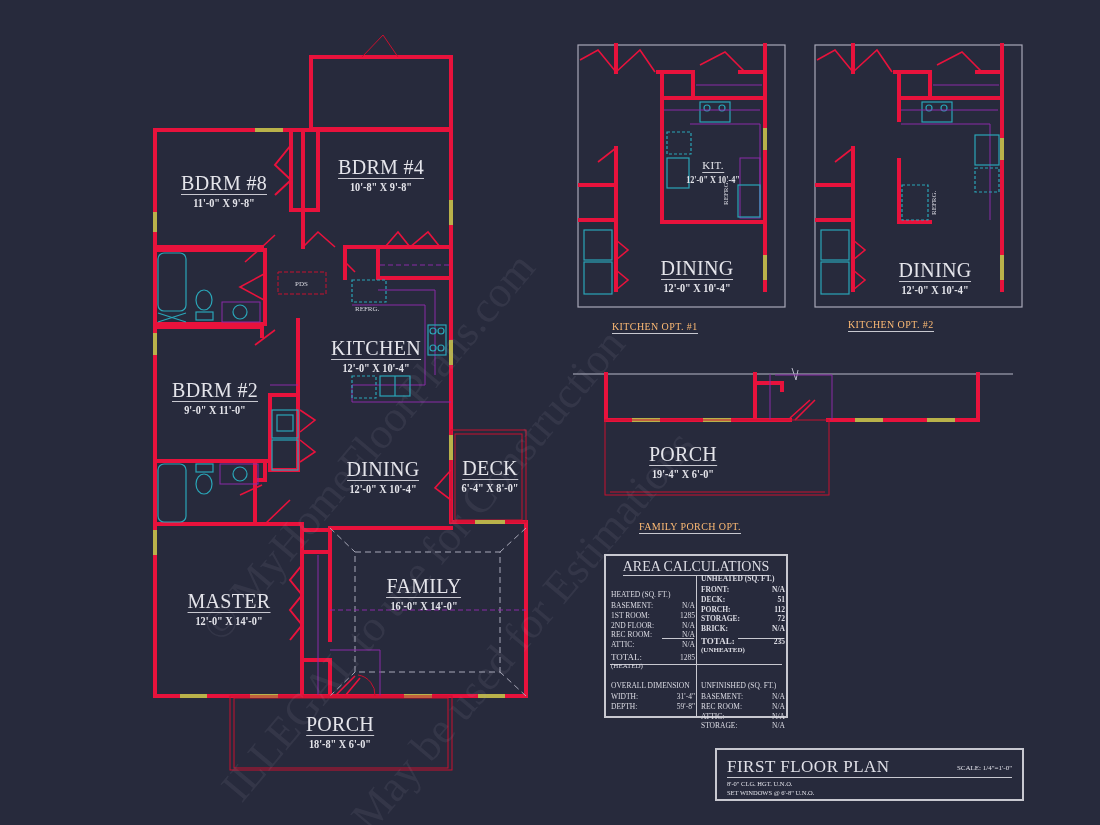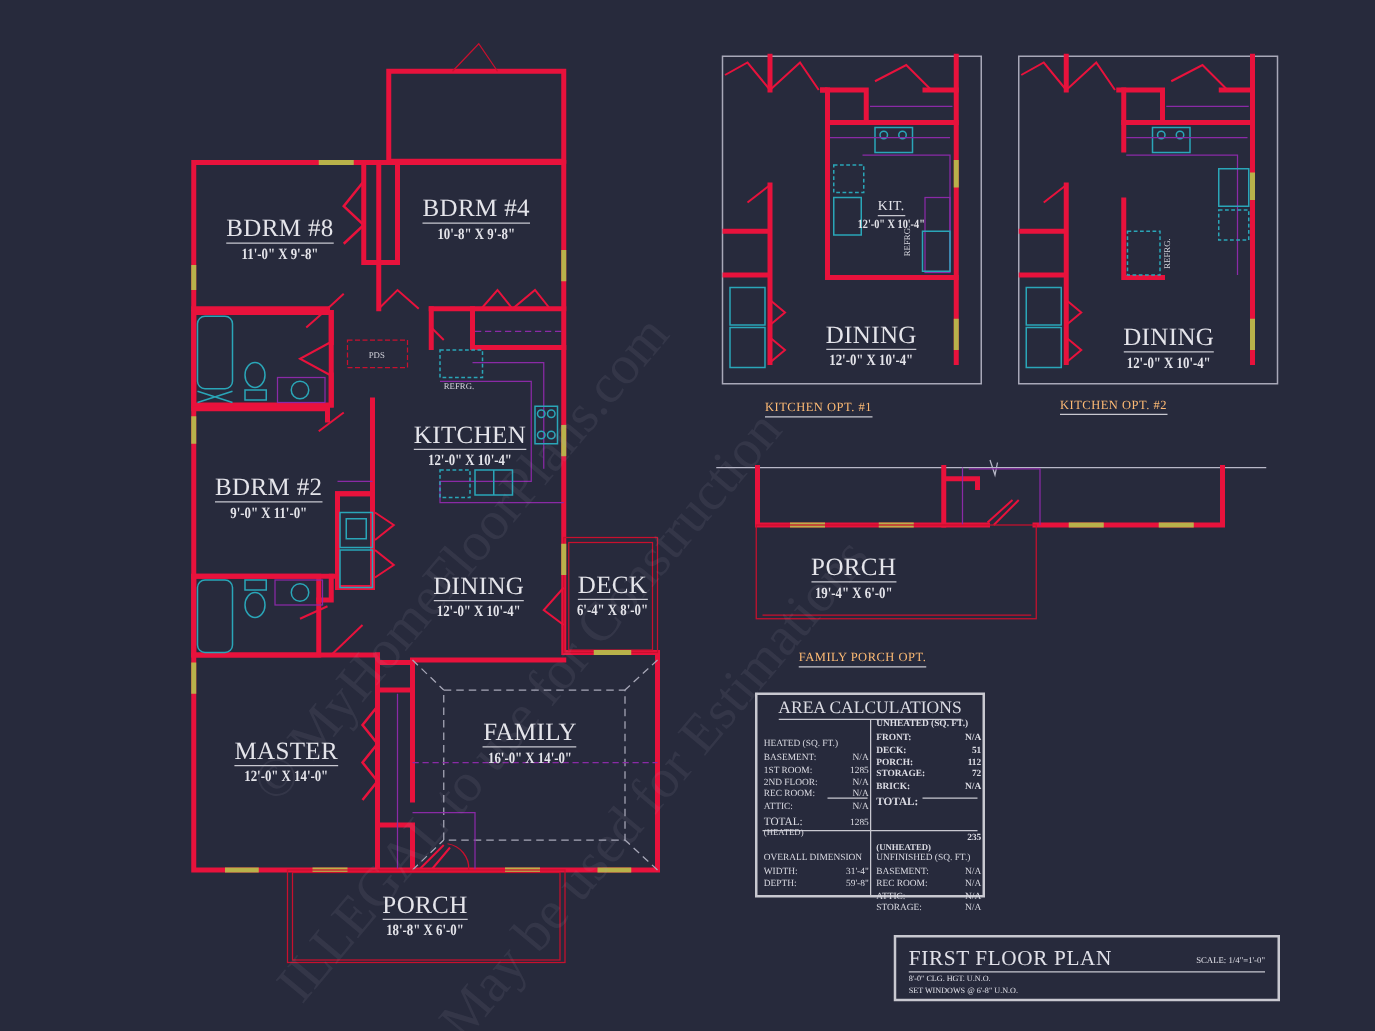--- a/index.html
+++ b/index.html
@@ -332,21 +332,21 @@
     <div class="row">
         <span>STORAGE:</span>
         <span>72</span>
       </div>
     <div class="row">
         <span>BRICK:</span>
         <span>N/A</span>
       </div>
     <div class="row total">
         <span>TOTAL:</span>
-        <span style="font-size:7.5px;margin-top:28px;">235</span>
+        <span style="font-size:7.5px;">235</span>
       </div>
     <div class="total-sub">(UNHEATED)</div>
   </div>
 
   <div class="col" style="left:5px; top:111px;">
     <div class="hdr">OVERALL DIMENSION</div>
     <div class="row">
         <span>WIDTH:</span>
         <span>31'-4"</span>
       </div>

